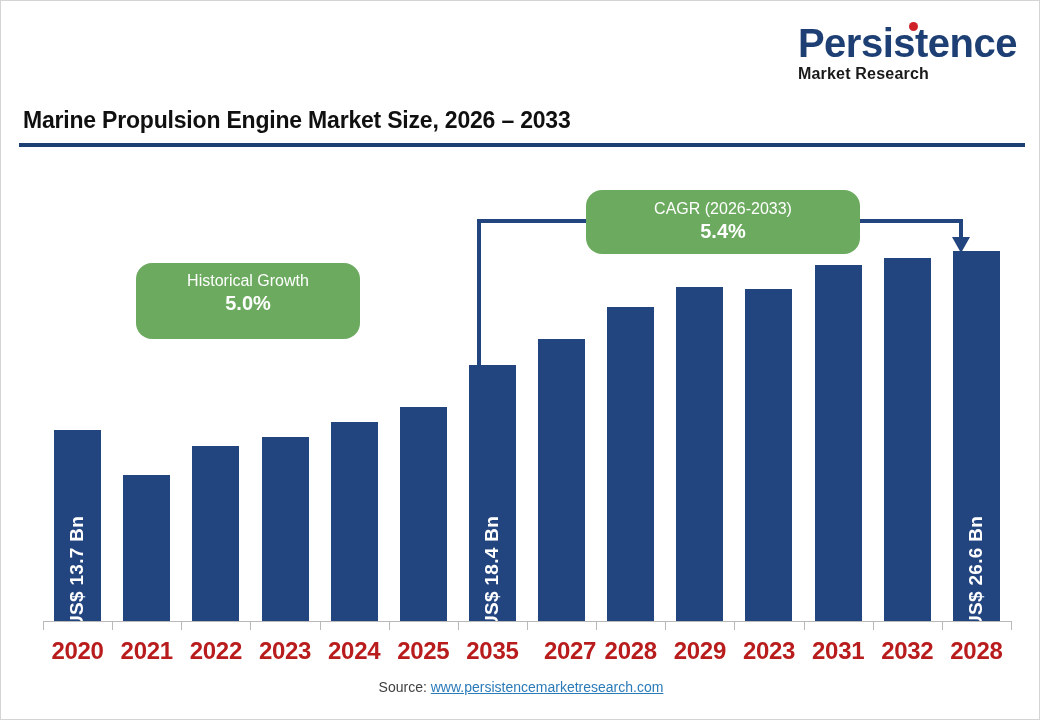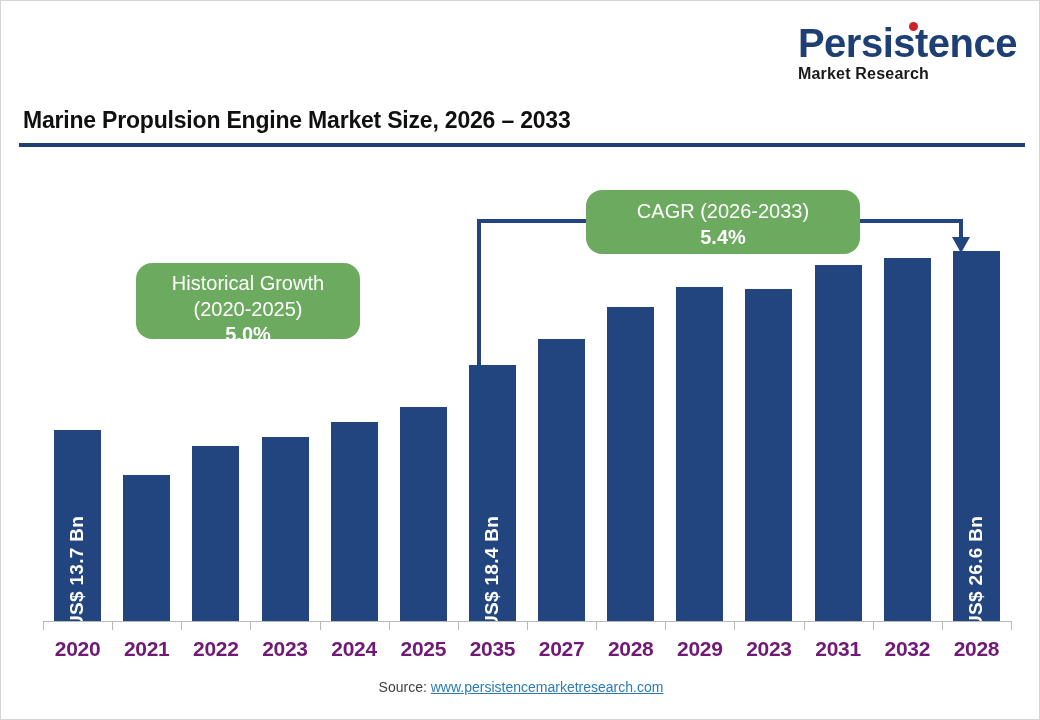--- a/index.html
+++ b/index.html
@@ -106,39 +106,39 @@
   .tick {
     position: absolute;
     top: 620px;
     width: 1px;
     height: 9px;
     background: #b9b9b9;
   }
   .xlabel {
     position: absolute;
     top: 636px;
-    font-size: 21px;
-    font-weight: bold;
-    color: #701a75;
+    font-size: 24px;
+    font-weight: bold;
+    color: #b91c1c;
     text-align: center;
     letter-spacing: -0.3px;
   }
 
   
   .callout {
     position: absolute;
     background: #6cab5f;
     border-radius: 16px;
     color: #ffffff;
     text-align: center;
     box-sizing: border-box;
     z-index: 5;
   }
   .callout .line {
-    font-size: 20px;
+    font-size: 16px;
     line-height: 1.28;
   }
   .callout .pct {
     font-size: 20px;
     font-weight: bold;
     line-height: 1.28;
   }
   #hist-callout {
     left: 135px;
     top: 262px;
@@ -211,21 +211,21 @@
       <div class="xlabel" style="left: 318.571px; width: 69.1429px;">2024</div>
       <div class="tick" style="left: 319px;"></div>
       <div class="bar" title="2025: 15.4 US$ Bn" style="left: 399px; top: 406px; width: 47px; height: 214px; background: rgb(35, 69, 127);"></div>
       <div class="xlabel" style="left: 387.714px; width: 69.1429px;">2025</div>
       <div class="tick" style="left: 388px;"></div>
       <div class="bar" title="2026: 18.4 US$ Bn" style="left: 468px; top: 364px; width: 47px; height: 256px; background: rgb(35, 69, 127);"></div>
       <div class="bar-label" style="left: 501.5px; top: 606px;">US$ 18.4 Bn</div>
       <div class="xlabel" style="left: 456.857px; width: 69.1429px;">2035</div>
       <div class="tick" style="left: 457px;"></div>
       <div class="bar" title="2027: 20.3 US$ Bn" style="left: 537px; top: 338px; width: 47px; height: 282px; background: rgb(35, 69, 127);"></div>
-      <div class="xlabel" style="left: 526px; width: 69.1429px;">2027</div>
+      <div class="xlabel" style="left: 526px; width: 69.1429px; text-align: right;">2027</div>
       <div class="tick" style="left: 526px;"></div>
       <div class="bar" title="2028: 22.6 US$ Bn" style="left: 606px; top: 306px; width: 47px; height: 314px; background: rgb(35, 69, 127);"></div>
       <div class="xlabel" style="left: 595.143px; width: 69.1429px;">2028</div>
       <div class="tick" style="left: 595px;"></div>
       <div class="bar" title="2029: 24 US$ Bn" style="left: 675px; top: 286px; width: 47px; height: 334px; background: rgb(35, 69, 127);"></div>
       <div class="xlabel" style="left: 664.286px; width: 69.1429px;">2029</div>
       <div class="tick" style="left: 664px;"></div>
       <div class="bar" title="2030: 23.9 US$ Bn" style="left: 744px; top: 288px; width: 47px; height: 332px; background: rgb(35, 69, 127);"></div>
       <div class="xlabel" style="left: 733.429px; width: 69.1429px;">2023</div>
       <div class="tick" style="left: 733px;"></div>
@@ -242,21 +242,20 @@
       <div class="tick" style="left: 1010px;"></div>
     </div>
 
   <svg id="connector" width="1040" height="720">
     <polyline points="478,380 478,220 960,220 960,238" fill="none" stroke="#23457f" stroke-width="4"></polyline>
     <polygon points="951,236 969,236 960,252" fill="#23457f"></polygon>
   </svg>
 
   <div class="callout" id="hist-callout">
     <div class="line">Historical Growth</div>
-    <div class="line">(2020-2025)</div>
     <div class="pct">5.0%</div>
   </div>
 
   <div class="callout" id="cagr-callout">
     <div class="line">CAGR (2026-2033)</div>
     <div class="pct">5.4%</div>
   </div>
 
   <div id="axis-line"></div>
 

